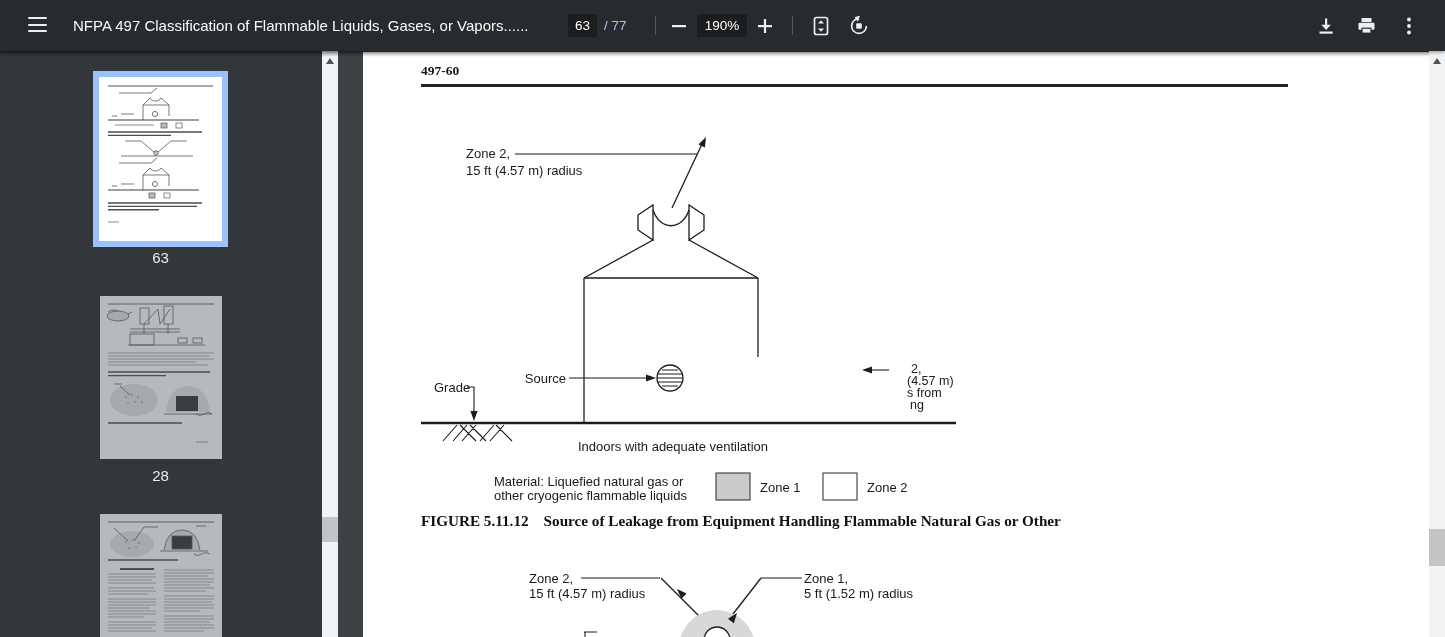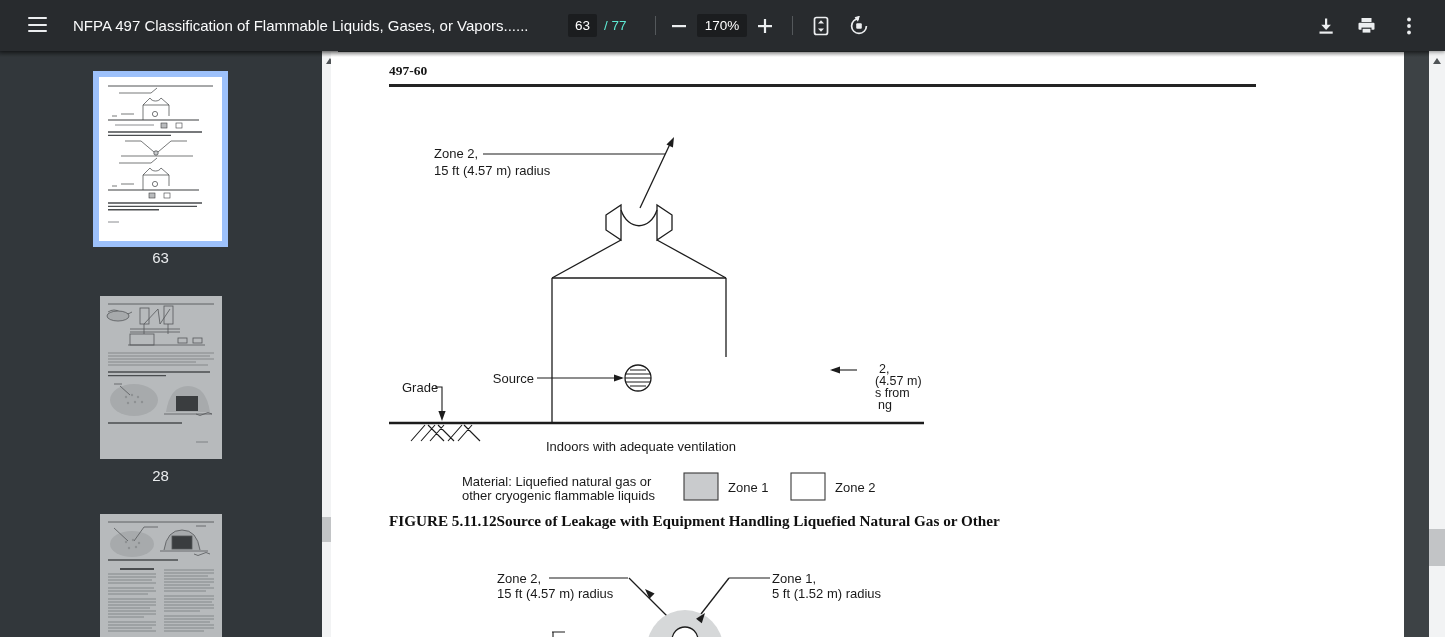--- a/index.html
+++ b/index.html
@@ -19,21 +19,21 @@
   .tb-title{
     position:absolute;left:73px;top:0;height:51px;line-height:51px;
     color:#fafbfc;font-size:15px;white-space:nowrap;max-width:480px;overflow:hidden;
   }
   .page-box,.zoom-box{
     position:absolute;top:14px;height:23px;line-height:23px;border-radius:2px;
     background:#1b1d1f;color:#fff;font-size:13.5px;text-align:center;
   }
   .page-box{left:568px;width:29px;}
   .zoom-box{left:697px;width:50px;}
-  .page-total{position:absolute;left:604px;top:0;height:51px;line-height:51px;color:#5eead4;font-size:13.5px;}
+  .page-total{position:absolute;left:604px;top:0;height:51px;line-height:51px;color:#c4b5fd;font-size:13.5px;}
   .tb-divider{position:absolute;top:16px;width:1px;height:19px;background:#54585b;}
   .tb-icon{position:absolute;top:0;height:51px;display:flex;align-items:center;cursor:pointer;}
   
   .sidebar{
     position:absolute;left:0;top:51px;width:338px;height:586px;
     background:#32373b;z-index:10;overflow:hidden;
   }
   .thumb{position:absolute;box-sizing:border-box;}
   .thumb.sel{left:93px;top:20px;width:135px;height:176px;background:#fff;border:6px solid #9dc1fb;}
   .thumb.t64{left:100px;top:245px;width:122px;height:163px;background:#b7babc;}
@@ -48,30 +48,30 @@
   .main-scroll{left:1429px;top:51px;height:586px;z-index:25;}
   .scroll-up{position:absolute;left:4px;top:7px;width:0;height:0;cursor:pointer;
     border-left:4.5px solid transparent;border-right:4.5px solid transparent;border-bottom:6px solid #4f5356;}
   .scroll-thumb{position:absolute;left:0;width:16px;background:#c2c4c6;cursor:pointer;}
   .sb-thumbpos{top:466px;height:25px;}
   .main-thumbpos{top:478px;height:37px;}
   .topshadow{position:absolute;left:0;top:51px;width:1445px;height:6px;z-index:20;pointer-events:none;
     background:linear-gradient(to bottom,rgba(0,0,0,.32),rgba(0,0,0,0));}
   
   .page{
-    position:absolute;left:331px;top:52px;width:1073px;height:585px;
+    position:absolute;left:363px;top:52px;width:1073px;height:585px;
     background:#fff;z-index:15;overflow:hidden;color:#151515;
   }
   .doc-ref{position:absolute;left:58px;top:11px;font-family:"Liberation Serif",serif;font-weight:bold;font-size:13.5px;}
   .doc-title{position:absolute;left:143px;top:13px;font-family:"Liberation Serif",serif;font-size:12.5px;letter-spacing:.45px;white-space:nowrap;}
   .doc-rule{position:absolute;left:58px;top:32px;width:867px;height:2.6px;background:#232323;}
   .fig-svg{position:absolute;left:0;top:0;}
   .caption{position:absolute;left:58px;top:461px;width:740px;font-family:"Liberation Serif",serif;
     font-weight:bold;font-size:15.2px;line-height:16.5px;color:#101010;}
-  .caption .cap-label{}
+  .caption .cap-label{margin-right:15px;}
   svg text{font-family:"Liberation Sans",sans-serif;fill:#1a1a1a;}
   .flab{font-size:13px;} .flab-s{font-size:12.5px;}
 </style>
 </head>
 <body>
 
 <div class="toolbar">
   <div class="hamburger">
       <span></span>
       <span></span>
@@ -82,21 +82,21 @@
   <div class="page-box">63</div>
   <div class="page-total">/ 77</div>
 
   <div class="tb-divider" style="left:655px"></div>
 
   <div class="tb-icon" style="left:671px">
     <svg width="16" height="16" viewBox="0 0 16 16">
       <rect x="1" y="7" width="14" height="2.2" fill="#eceef0"></rect>
     </svg>
   </div>
-  <div class="zoom-box">170%</div>
+  <div class="zoom-box">190%</div>
   <div class="tb-icon" style="left:757px">
     <svg width="16" height="16" viewBox="0 0 16 16">
       <rect x="1" y="7" width="14" height="2.2" fill="#eceef0"></rect>
         <rect x="6.9" y="1" width="2.2" height="14" fill="#eceef0"></rect>
     </svg>
   </div>
 
   <div class="tb-divider" style="left:792px"></div>
 
   <div class="tb-icon" style="left:812px">
@@ -404,20 +404,20 @@
     <use href="#ah" transform="translate(314,537) rotate(-134.5)"></use>
     <use href="#ah" transform="translate(374,561) rotate(-52.5)"></use>
 
     <text class="flab" x="166" y="531">Zone 2,</text>
     <text class="flab" x="166" y="546">15 ft (4.57 m) radius</text>
     <text class="flab" x="441" y="531">Zone 1,</text>
     <text class="flab" x="441" y="546">5 ft (1.52 m) radius</text>
   </svg>
 
   <div class="caption">
-    <div><span class="cap-label">FIGURE 5.11.12</span><span>Source of Leakage with Equipment Handling Liquefied Natural Gas or Other</span></div>
+    <div><span class="cap-label">FIGURE 5.11.12</span><span>Source of Leakage from Equipment Handling Flammable Natural Gas or Other</span></div>
   </div>
 </div>
 
 <div class="main-scroll">
   <div class="scroll-up"></div>
   <div class="scroll-thumb main-thumbpos"></div>
 </div>
 
 </body></html>

